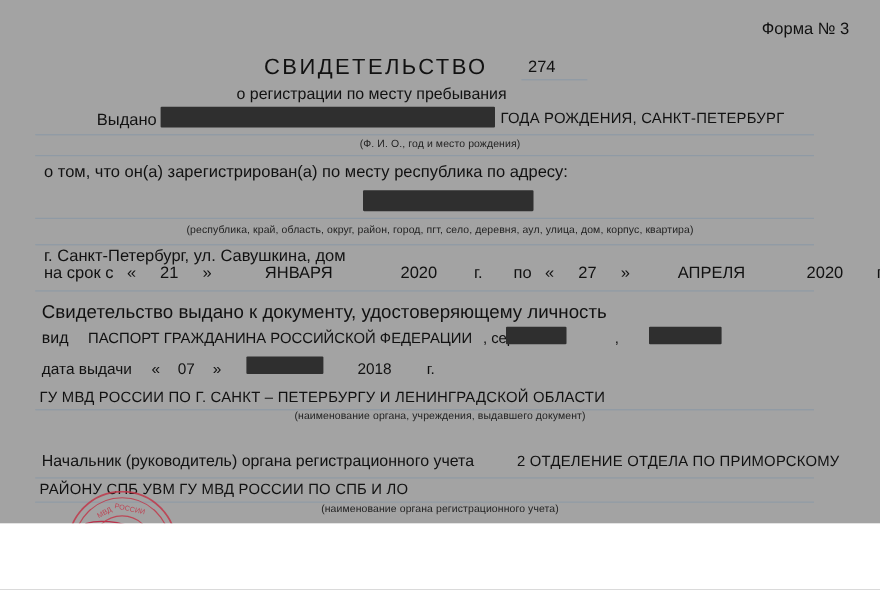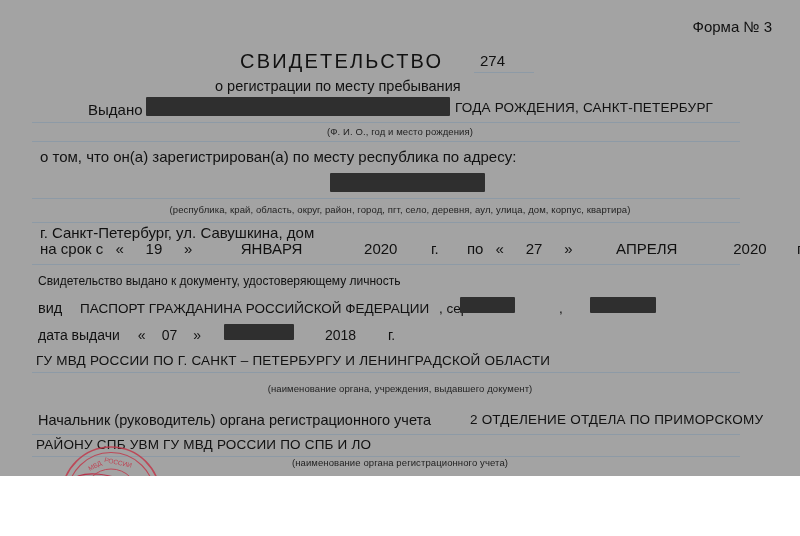--- a/index.html
+++ b/index.html
@@ -76,29 +76,29 @@
   #addr-rule { left: 32px; top: 198px; width: 708px; }
   #addr-rule2 { left: 32px; top: 222px; width: 708px; }
   #addr-caption { left: 0; top: 204px; width: 800px; }
 
   
   #term-row { left: 40px; top: 240px; font-size: 15px; }
   #term-row .fld { display: inline-block; text-align: center; }
   #term-rule { left: 32px; top: 264px; width: 708px; }
 
   
-  #doc-line1 { left: 38px; top: 274px; font-size: 12px; }
+  #doc-line1 { left: 38px; top: 274px; font-size: 17px; }
   #doc-line2 { left: 38px; top: 300px; font-size: 13.5px; }
   #doc-ser-redact { left: 460px; top: 297px; width: 55px; height: 16px; position: absolute; }
   #doc-num-redact { left: 590px; top: 297px; width: 66px; height: 16px; position: absolute; }
   #doc-line3 { left: 38px; top: 327px; font-size: 14px; }
   #doc-date-redact { left: 224px; top: 324px; width: 70px; height: 16px; position: absolute; }
   #doc-line4 { left: 36px; top: 353px; font-size: 13.5px; letter-spacing: .2px; }
   #doc-rule { left: 32px; top: 372px; width: 708px; }
-  #doc-caption { left: 0; top: 373px; width: 800px; margin-top: 10px; }
+  #doc-caption { left: 0; top: 373px; width: 800px; }
 
   
   #chief-line1 { left: 38px; top: 412px; font-size: 14.5px; }
   #chief-val1 { left: 470px; top: 412px; font-size: 13.5px; letter-spacing: .2px; }
   #chief-rule1 { left: 32px; top: 434px; width: 708px; }
   #chief-line2 { left: 36px; top: 437px; font-size: 13.5px; letter-spacing: .2px; }
   #chief-rule2 { left: 32px; top: 456px; width: 708px; }
   #chief-caption { left: 0; top: 457px; width: 800px; }
 
   
@@ -145,21 +145,21 @@
   <div class="abs nowrap" id="about-line">о том, что он(а) зарегистрирован(а) по месту республика по адресу:</div>
   <div class="abs nowrap" id="addr-line">г. Санкт-Петербург, ул. Савушкина, дом</div>
   <span class="redact" id="addr-redact"></span>
   <div class="rule" id="addr-rule"></div>
   <div class="abs caption center" id="addr-caption">(республика, край, область, округ, район, город, пгт, село, деревня, аул, улица, дом, корпус, квартира)</div>
   <div class="rule" id="addr-rule2"></div>
 
   <div class="abs nowrap" id="term-row">
     <span>на срок с</span>
     <span style="margin-left:8px">«</span>
-    <span class="fld" style="width:52px">19</span>
+    <span class="fld" style="width:52px">21</span>
     <span>»</span>
     <span class="fld" style="width:150px">ЯНВАРЯ</span>
     <span class="fld" style="width:60px">2020</span>
     <span style="margin-left:16px">г.</span>
     <span style="margin-left:24px">по</span>
     <span style="margin-left:8px">«</span>
     <span class="fld" style="width:52px">27</span>
     <span>»</span>
     <span class="fld" style="width:140px">АПРЕЛЯ</span>
     <span class="fld" style="width:58px">2020</span>

